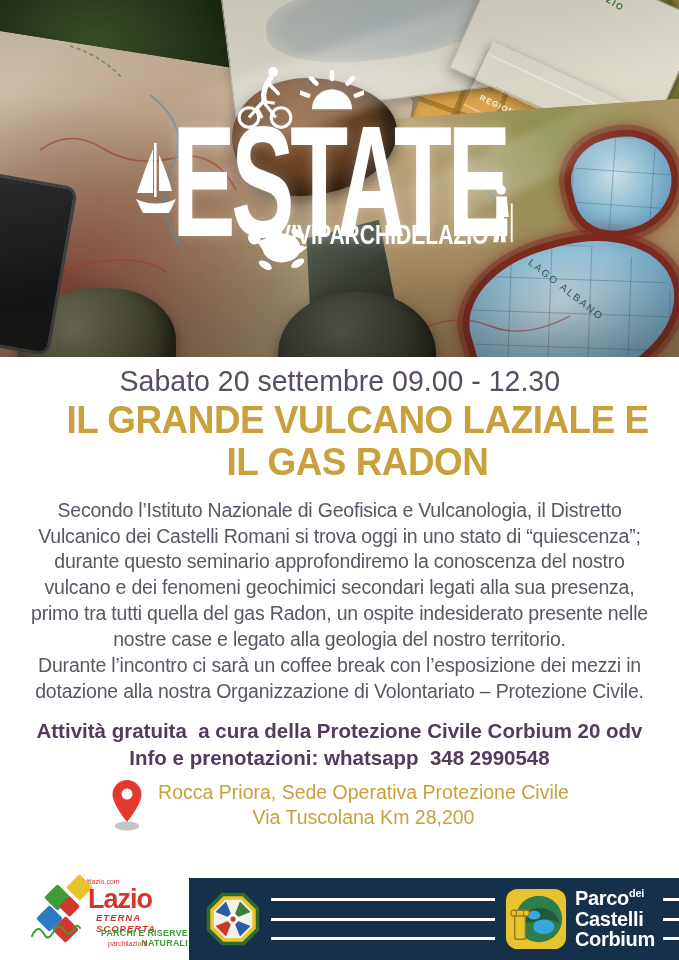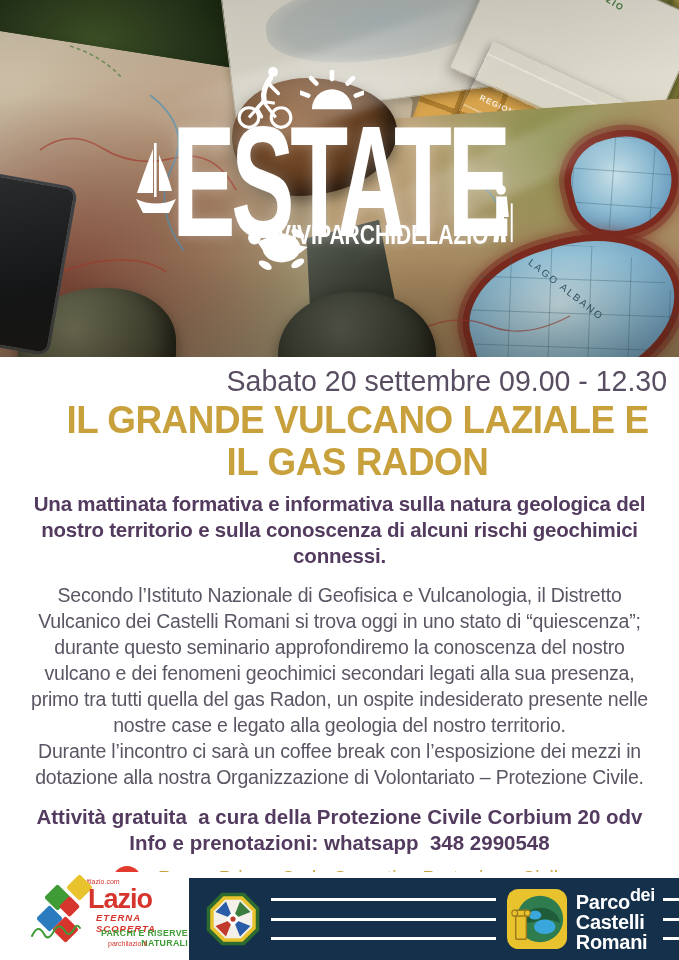--- a/index.html
+++ b/index.html
@@ -87,21 +87,21 @@
   svg.squiggles{left:0;top:0;}
   
   .estate{left:0;right:0;top:102px;text-align:center;color:#fff;font-weight:bold;
     font-size:158px;line-height:1;letter-spacing:-7px;transform:scaleX(.6);
     text-shadow:0 0 16px rgba(255,255,255,.25);}
   .hashtag{left:0;right:0;top:220px;text-align:center;padding-left:96px;color:#fff;
     font-weight:bold;font-size:27px;letter-spacing:0;transform:scaleX(.78);
     text-shadow:0 0 10px rgba(255,255,255,.3);}
   .icon-white{fill:#fff;stroke:none;}
   
-  .date-row{margin-top:7px;text-align:right;color:#584d61;font-size:30px;}
+  .date-row{margin-top:7px;text-align:center;color:#584d61;font-size:30px;}
   .date-row span{display:inline-block;transform:scaleX(.95);}
   .title{margin:2px auto 0;text-align:center;color:#c8a13c;font-weight:bold;
     font-size:38px;line-height:1.1;letter-spacing:-0.5px;padding-left:36px;}
   .title span{display:block;transform:scaleX(.97);}
   .lead{margin:7px auto 0;width:640px;text-align:center;color:#533b5f;font-weight:bold;
     font-size:20.5px;line-height:1.28;letter-spacing:-0.2px;}
   .bodytext{margin:14px auto 0;width:636px;text-align:center;color:#5c5564;
     font-size:19.5px;line-height:1.33;letter-spacing:-0.2px;}
   .bodytext + .bodytext{margin-top:0;}
   .free{margin:13px auto 0;width:640px;text-align:center;color:#533b5f;font-weight:bold;
@@ -126,21 +126,21 @@
   .lz-tag{left:70px;top:36px;color:#d5352c;font-size:9.5px;font-weight:bold;font-style:italic;letter-spacing:1px;}
   .lz-parks{left:56px;top:52px;color:#3f9b35;font-size:8.8px;font-weight:bold;letter-spacing:.3px;text-align:right;}
   .lz-site{left:82px;top:64px;color:#d5352c;font-size:7px;}
   .lz-scribble{left:4px;top:44px;}
   .navy-band{position:absolute;left:185px;top:6px;width:494px;height:82px;background:#14304a;
     display:flex;align-items:center;padding-left:16px;box-sizing:border-box;}
   .regione-text{margin-left:10px;color:#fff;font-weight:bold;font-size:23px;line-height:1.05;letter-spacing:.5px;}
   .band-lines{flex:1;display:flex;flex-direction:column;justify-content:space-between;height:42px;margin:0 10px;}
   .band-lines i{display:block;height:3px;background:#fff;}
   .parco-text{margin-left:8px;color:#fff;font-weight:bold;font-size:20px;line-height:1.02;letter-spacing:-0.3px;}
-  .parco-text .sup{font-size:18px;vertical-align:super;text-align:center;}
+  .parco-text .sup{font-size:11px;vertical-align:super;text-align:center;}
   .band-lines-short{display:flex;flex-direction:column;justify-content:space-between;height:42px;width:20px;margin-left:8px;}
   .band-lines-short i{display:block;height:3px;background:#fff;}
 </style>
 </head>
 <body>
 
 <div class="poster">
 
   <header class="photo">
     <div class="ph-tiles"></div>
@@ -239,21 +239,20 @@
 
   <div class="date-row">
     <span>Sabato 20 settembre 09.00 - 12.30</span>
   </div>
 
   <h1 class="title">
     <span>IL GRANDE VULCANO LAZIALE E</span>
     <span>IL GAS RADON</span>
   </h1>
 
-  <p class="lead">Una mattinata formativa e informativa sulla natura geologica del nostro territorio e sulla conoscenza di alcuni rischi geochimici connessi.</p>
 
   <p class="bodytext">Secondo l’Istituto Nazionale di Geofisica e Vulcanologia, il Distretto Vulcanico dei Castelli Romani si trova oggi in uno stato di “quiescenza”; durante questo seminario approfondiremo la conoscenza del nostro vulcano e dei fenomeni geochimici secondari legati alla sua presenza, primo tra tutti quella del gas Radon, un ospite indesiderato presente nelle nostre case e legato alla geologia del nostro territorio.</p>
   <p class="bodytext">Durante l’incontro ci sarà un coffee break con l’esposizione dei mezzi in dotazione alla nostra Organizzazione di Volontariato – Protezione Civile.</p>
 
   <p class="free">
     <span>Attività gratuita  a cura della Protezione Civile Corbium 20 odv</span>
     <span>Info e prenotazioni: whatsapp  348 2990548</span>
   </p>
 
   <div class="location">
@@ -313,21 +312,21 @@
         <g>
           <rect x="10" y="28" width="11" height="25" rx="2" fill="#e8c32e" stroke="#9c7a1a" stroke-width="1.5"></rect>
           <rect x="7" y="23" width="17" height="6" rx="2" fill="#e8c32e" stroke="#9c7a1a" stroke-width="1.5"></rect>
           <circle cx="9" cy="26" r="3" fill="#e8c32e" stroke="#9c7a1a" stroke-width="1.2"></circle>
           <circle cx="22" cy="26" r="3" fill="#e8c32e" stroke="#9c7a1a" stroke-width="1.2"></circle>
         </g>
       </svg>
       <div class="parco-text">
         <div><span>Parco</span><span class="sup">dei</span></div>
         <div>Castelli</div>
-        <div>Romani</div>
+        <div>Corbium</div>
       </div>
       <div class="band-lines-short">
           <i></i>
           <i></i>
           <i></i>
         </div>
     </div>
   </footer>
 </div>
 

